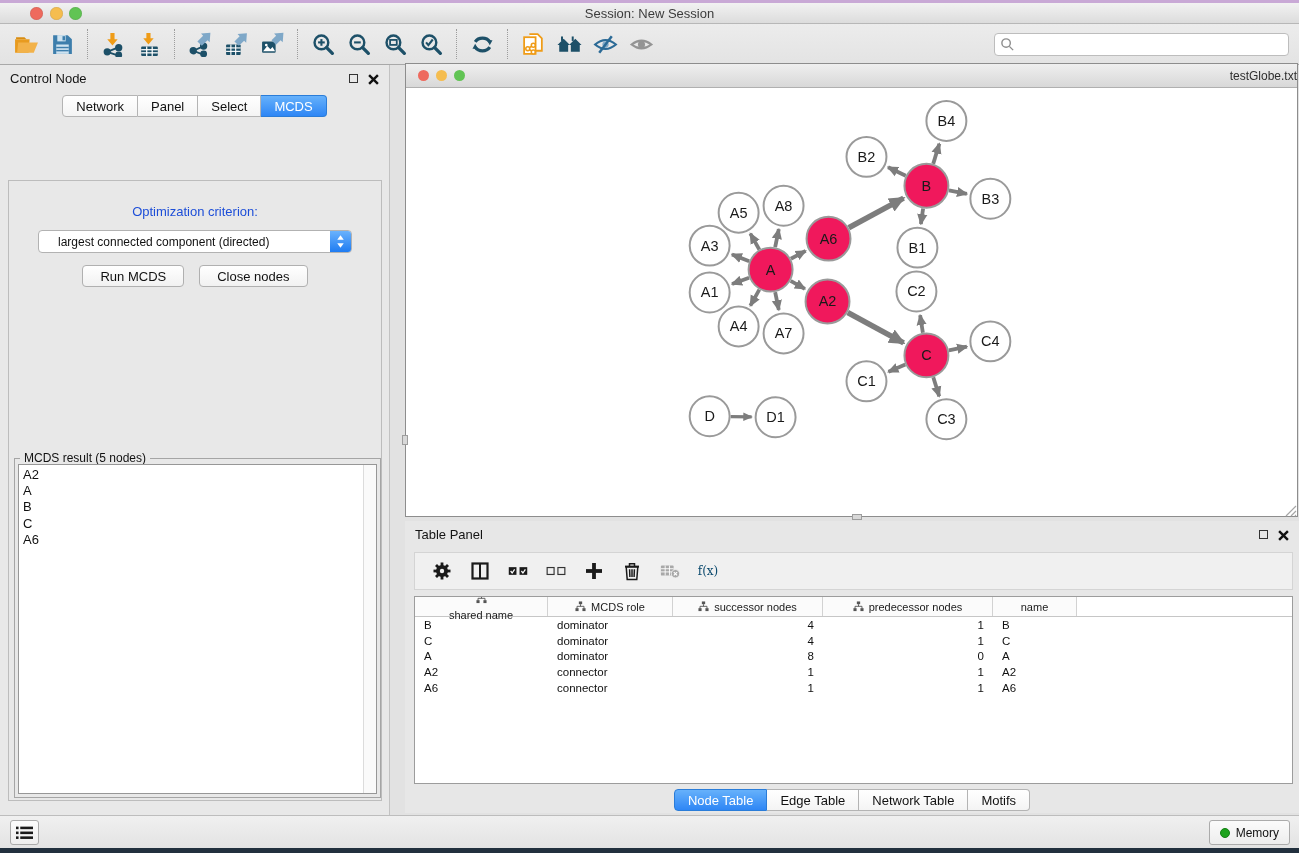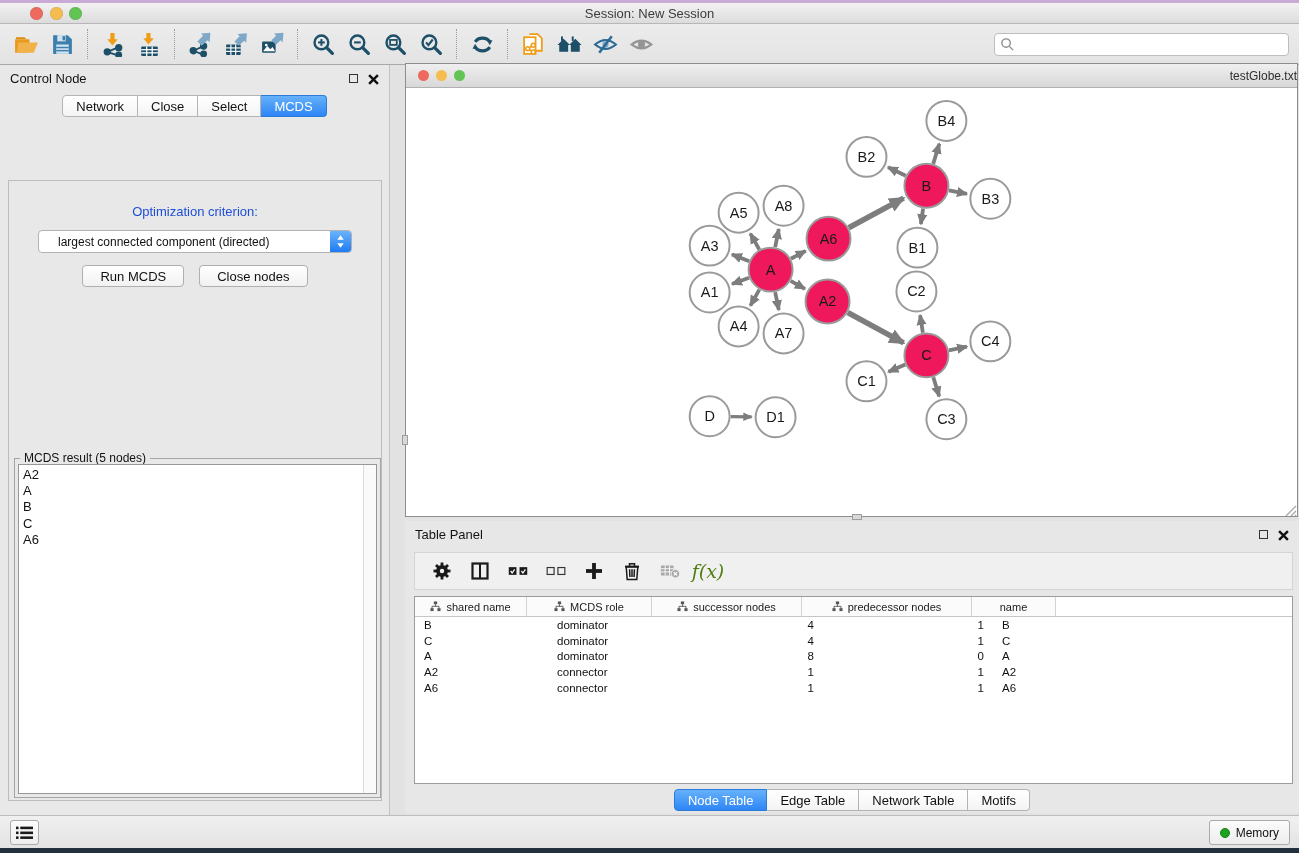--- a/index.html
+++ b/index.html
@@ -79,21 +79,21 @@
   .net-canvas svg { width:100%; height:100%; display:block; }
   .corner-grip { position:absolute; right:0; bottom:0; width:13px; height:13px; }
   .hgrip { position:absolute; left:50%; bottom:-4px; width:10px; height:6px; background:#d8d8d8; border:1px solid #9d9d9d; z-index:3; }
 
   
   .table-panel { position:absolute; left:0; right:0; top:456px; bottom:2px; background:#e7e7e7; }
   .tp-toolbar { margin:5px 6px 0 9px; height:38px; background:#f0f0f0; border:1px solid #d4d4d4;
                 display:flex; align-items:center; padding-left:10px; gap:4px; }
   .tpt-btn { width:34px; height:30px; display:flex; align-items:center; justify-content:center; cursor:default; }
   .tpt-btn svg { width:20px; height:20px; }
-  .tpt-btn .fx { font-family:"DejaVu Serif", serif; font-style:italic; font-size:19px; color:#4d7c0f; }
+  .tpt-btn .fx { font-family:"DejaVu Serif", serif; font-size:12px; color:#0c4a6e; }
   .tp-table { margin:6px 6px 0 9px; height:188px; background:#fff; border:1px solid #9c9c9c; overflow:hidden; }
   .tt-head { display:flex; height:20px; border-bottom:1px solid #c6c6c6; background:#fbfbfb; }
   .tt-th { display:flex; align-items:center; justify-content:center; gap:5px; font-size:11px; color:#1a1a1a;
            border-right:1px solid #d2d2d2; }
   .tt-th svg { width:11px; height:11px; flex:none; }
   .tt-th.filler { flex:1; border-right:none; background:#fff; }
   .tt-row { display:flex; height:15.8px; align-items:center; }
   .tt-td { font-size:11.5px; color:#111; white-space:nowrap; overflow:hidden; }
   .tt-td.al { text-align:left; padding-left:9px; }
   .tt-td.ar { text-align:right; padding-right:9px; }
@@ -295,21 +295,21 @@
         <span class="spacer"></span>
         <span class="float-ico"></span>
         <span class="close-ico">
           <svg viewBox="0 0 10 10">
               <path d="M1 1 L9 9 M9 1 L1 9" stroke="#111" stroke-width="2.2"></path>
             </svg>
         </span>
       </div>
       <div class="cp-tabs">
           <div class="seg-tab">Network</div>
-          <div class="seg-tab">Close</div>
+          <div class="seg-tab">Panel</div>
           <div class="seg-tab">Select</div>
           <div class="seg-tab active">MCDS</div>
         </div>
       <div class="cp-content">
         <div class="opt-label">Optimization criterion:</div>
         <div class="select-box">
           <span class="sel-val">largest connected component (directed)</span>
           <span class="sel-cap">
             <svg viewBox="0 0 10 16" fill="#fff" width="9" height="15">
                 <path d="M5 1 L8.6 6 H1.4 Z"></path>
@@ -546,21 +546,21 @@
                 <circle cx="17" cy="12" r="4.6" fill="#a8a8a8" stroke="#f0f0f0" stroke-width="1"></circle>
                 <path d="M15.2 10.2 l3.6 3.6 M18.8 10.2 l-3.6 3.6" stroke="#fff" stroke-width="1.4"></path>
               </svg>
             </div>
             <div class="tpt-btn">
               <span class="fx">f(x)</span>
             </div>
           </div>
         <div class="tp-table">
           <div class="tt-head">
-              <div class="tt-th" style="width: 112px;">
+              <div class="tt-th" style="width: 133px; flex-direction: column;">
                 <span style="display: flex;">
                   <svg viewBox="0 0 12 12">
                     <g fill="#555">
                       <rect x="4.2" y="0.5" width="3.6" height="3"></rect>
                       <rect x="0.5" y="7.8" width="3.4" height="3.2"></rect>
                       <rect x="8.1" y="7.8" width="3.4" height="3.2"></rect>
                     </g>
                     <path d="M6 3.5 v2.3 M2.2 7.8 V5.8 h7.6 v2" fill="none" stroke="#555" stroke-width="1"></path>
                   </svg>
                 </span>

